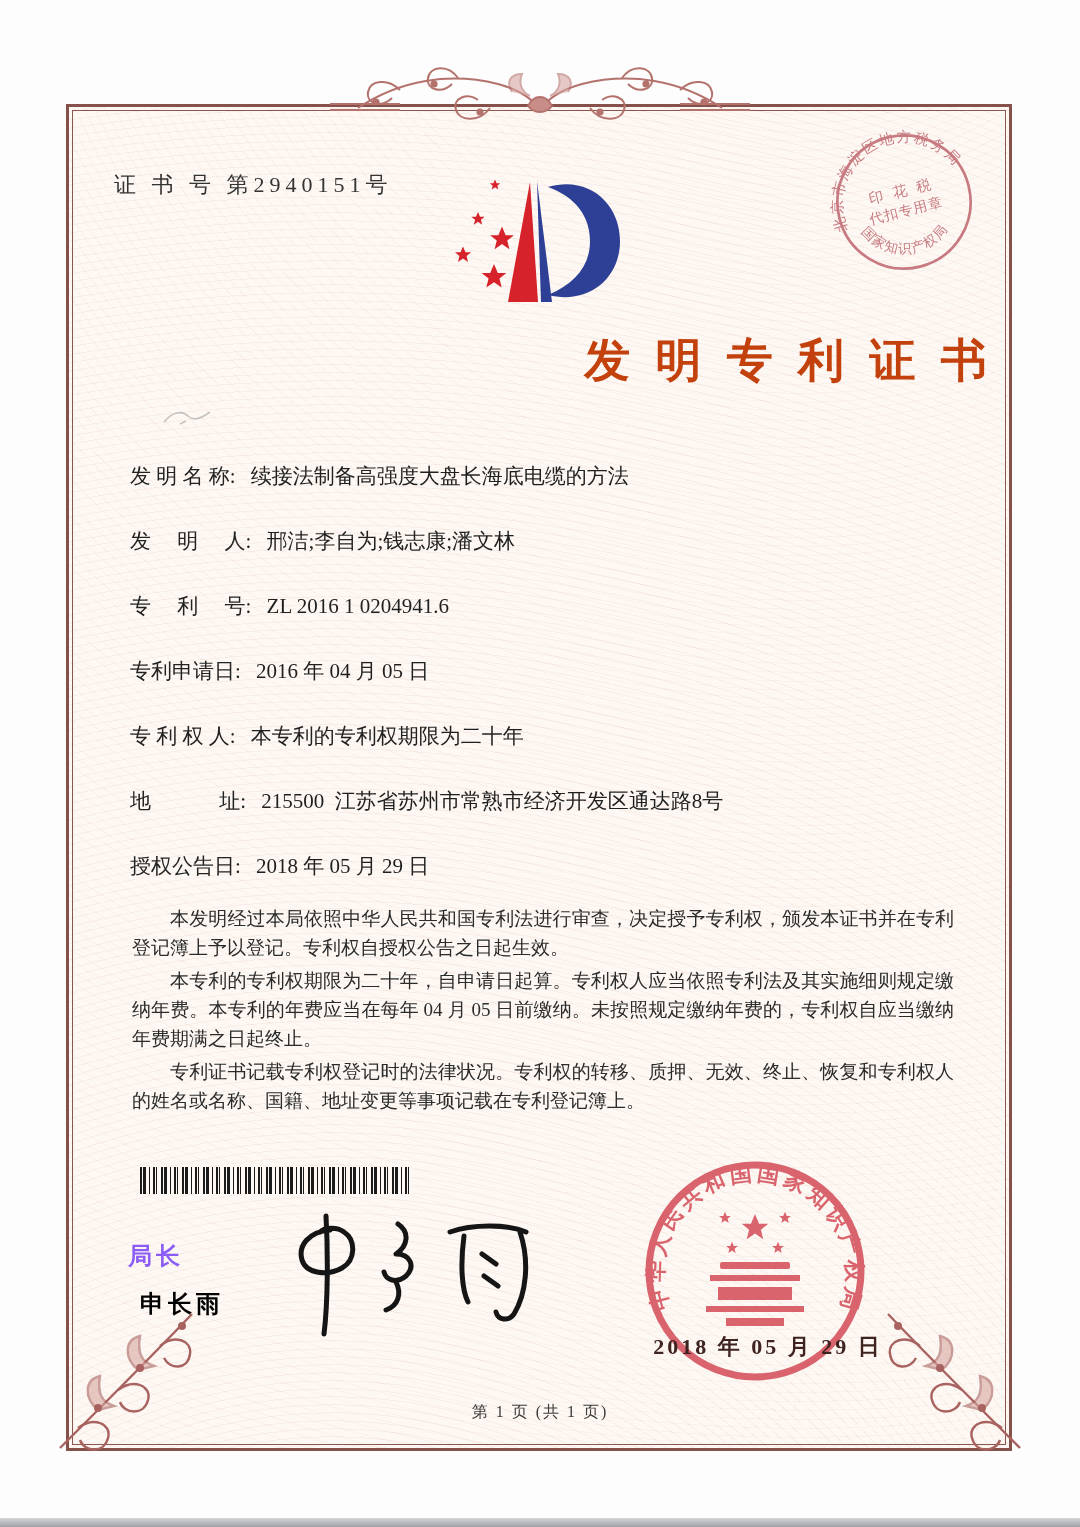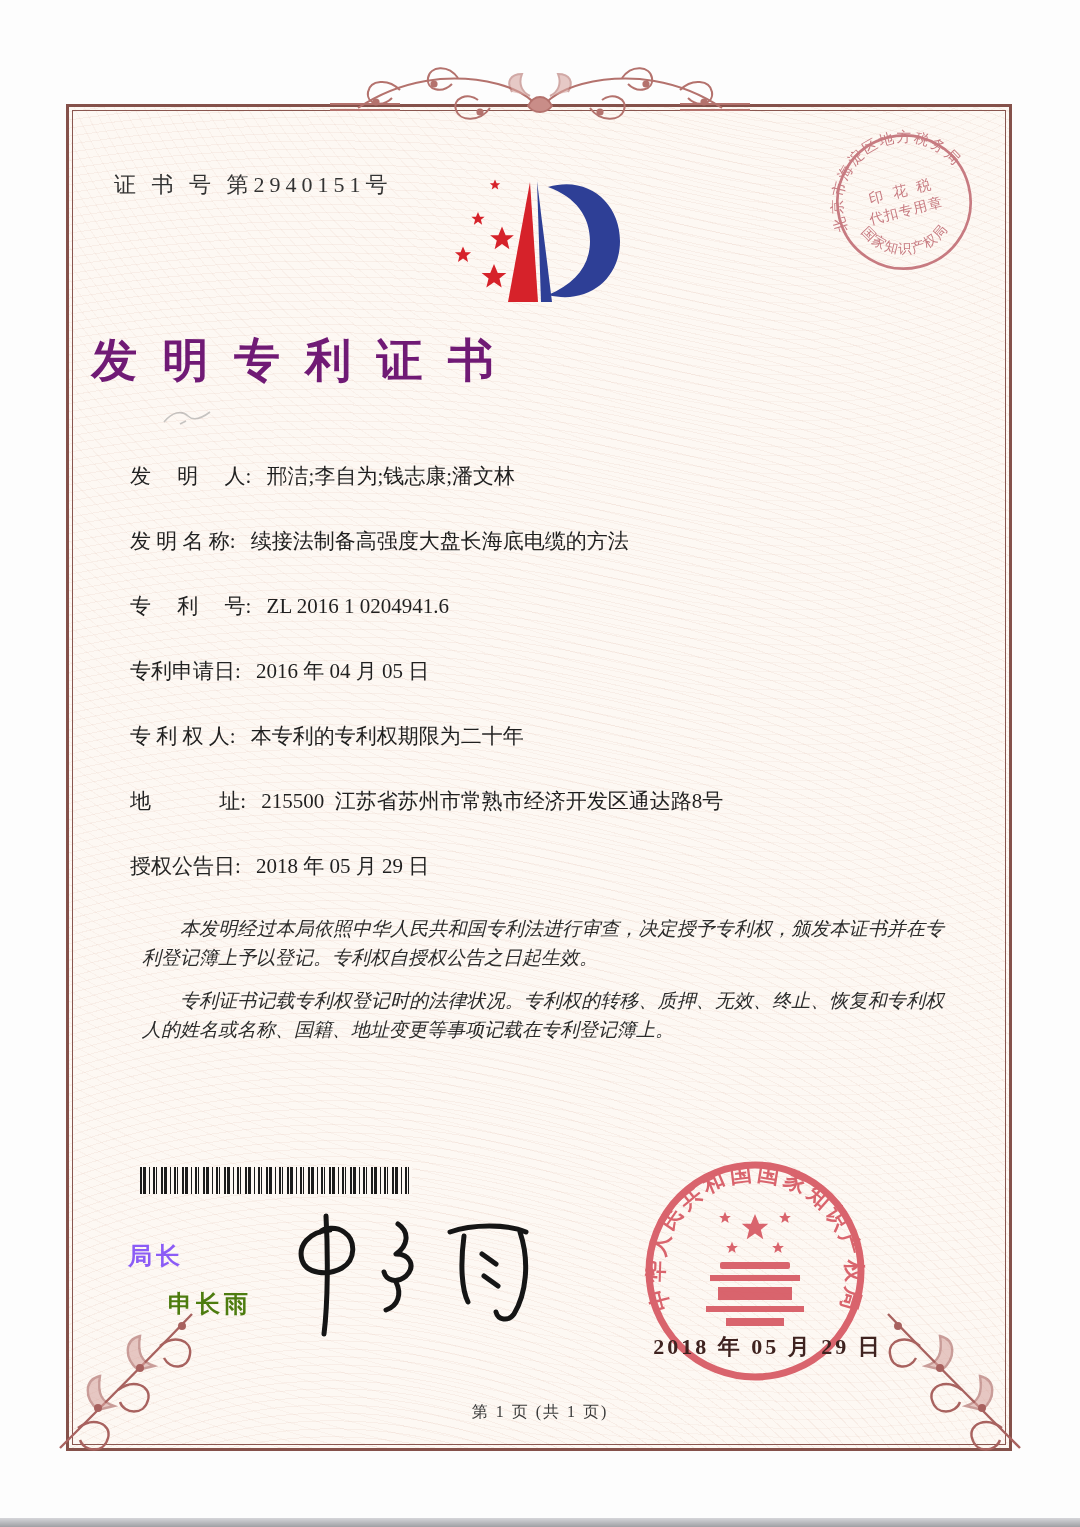--- a/index.html
+++ b/index.html
@@ -32,57 +32,57 @@
     position:absolute;left:114px;top:170px;
     font-size:22px;letter-spacing:5px;color:#333;
   }
   .logo{position:absolute;left:448px;top:166px;width:200px;height:152px;}
   .tax-stamp{
     position:absolute;left:826px;top:124px;width:156px;height:156px;
     transform:rotate(-14deg);opacity:.88;
   }
   .title{
     position:absolute;left:66px;top:330px;width:946px;
-    text-align:left;font-size:46px;font-weight:600;color:#701a75;
+    text-align:right;font-size:46px;font-weight:600;color:#c2410c;
     letter-spacing:0.55em;text-indent:0.55em;
   }
   .smudge{position:absolute;left:158px;top:402px;width:60px;height:30px;opacity:.55;}
 
   
   .fields{position:absolute;left:130px;top:462px;width:830px;font-size:21px;}
   .f-row{height:65px;position:relative;}
   .f-label{display:inline-block;white-space:pre;color:#222;}
   .f-value{margin-left:10px;white-space:pre;color:#1f1f1f;}
   .grant-row{height:50px;position:relative;}
   .grant-right{position:absolute;left:436px;top:0;}
 
   
   .paras{
     position:absolute;left:128px;top:900px;width:830px;
     font-size:19px;line-height:29px;text-align:justify;color:#2b2b2b;
   }
-  .paras p{margin:14px;text-indent:2em;font-style:italic;}
+  .paras p{margin:4px;text-indent:2em;}
 
   
   .barcode{
     position:absolute;left:140px;top:1167px;width:272px;height:27px;
     background:repeating-linear-gradient(90deg,
       #1b1b1b 0 2px,#fdf8f3 2px 3px,#1b1b1b 3px 6px,#fdf8f3 6px 9px,
       #1b1b1b 9px 10px,#fdf8f3 10px 13px,#1b1b1b 13px 15px,#fdf8f3 15px 16px,
       #1b1b1b 16px 17px,#fdf8f3 17px 21px);
   }
 
   
   .officer-title{
     position:absolute;left:128px;top:1240px;font-size:24px;font-weight:700;
     font-family:"Liberation Sans","DejaVu Sans",sans-serif;color:#8b5cf6;letter-spacing:4px;
   }
   .officer-name{
     position:absolute;left:140px;top:1288px;font-size:24px;font-weight:700;
-    font-family:Liberation Mono, monospace;color:#4d7c0f;letter-spacing:4px;margin-left:28px;
+    font-family:Liberation Mono, monospace;color:#000000;letter-spacing:4px;
   }
   .signature{position:absolute;left:268px;top:1202px;width:300px;height:140px;}
 
   
   .seal{position:absolute;left:640px;top:1156px;width:230px;height:230px;opacity:.92;}
   .seal-date{
     position:absolute;left:648px;top:1332px;width:240px;text-align:center;
     font-size:22px;letter-spacing:3px;color:#3f2320;font-weight:600;
   }
 
@@ -187,26 +187,26 @@
   </svg>
 
   <div class="title">发明专利证书</div>
 
   <svg class="smudge" viewBox="0 0 60 30">
     <path d="M6,20 C14,10 24,8 30,14 C36,20 44,16 52,10 M22,22 l6,-3" stroke="#9a9a9a" stroke-width="1.6" fill="none"></path>
   </svg>
 
   <div class="fields">
     <div class="f-row">
+      <span class="f-label">发 明 名 称:</span>
+      <span class="f-value">续接法制备高强度大盘长海底电缆的方法</span>
+    </div>
+    <div class="f-row">
       <span class="f-label">发　 明　 人:</span>
       <span class="f-value">邢洁;李自为;钱志康;潘文林</span>
-    </div>
-    <div class="f-row">
-      <span class="f-label">发 明 名 称:</span>
-      <span class="f-value">续接法制备高强度大盘长海底电缆的方法</span>
     </div>
     <div class="f-row">
       <span class="f-label">专　 利　 号:</span>
       <span class="f-value">ZL 2016 1 0204941.6</span>
     </div>
     <div class="f-row">
       <span class="f-label">专利申请日:</span>
       <span class="f-value">2016 年 04 月 05 日</span>
     </div>
     <div class="f-row">
@@ -220,20 +220,21 @@
     <div class="grant-row">
       <span>
         <span class="f-label">授权公告日:</span>
         <span class="f-value">2018 年 05 月 29 日</span>
       </span>
     </div>
   </div>
 
   <div class="paras">
     <p>本发明经过本局依照中华人民共和国专利法进行审查，决定授予专利权，颁发本证书并在专利登记簿上予以登记。专利权自授权公告之日起生效。</p>
+    <p>本专利的专利权期限为二十年，自申请日起算。专利权人应当依照专利法及其实施细则规定缴纳年费。本专利的年费应当在每年 04 月 05 日前缴纳。未按照规定缴纳年费的，专利权自应当缴纳年费期满之日起终止。</p>
     <p>专利证书记载专利权登记时的法律状况。专利权的转移、质押、无效、终止、恢复和专利权人的姓名或名称、国籍、地址变更等事项记载在专利登记簿上。</p>
   </div>
 
   <div class="barcode"></div>
 
   <div class="officer-title">局长</div>
   <div class="officer-name">申长雨</div>
 
   <svg class="signature" viewBox="0 0 300 140">
     <g stroke="#151515" stroke-width="5" fill="none" stroke-linecap="round" stroke-linejoin="round">

